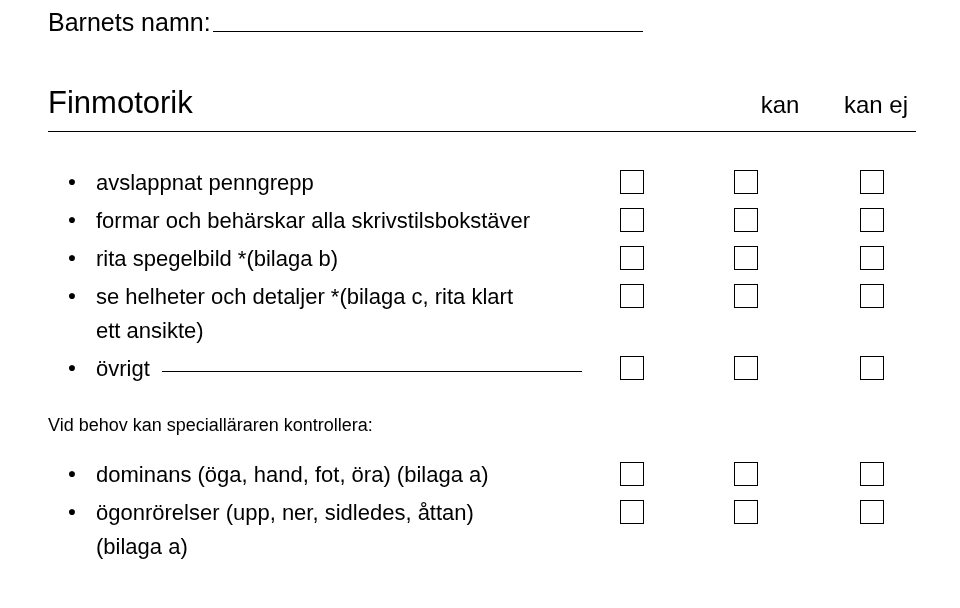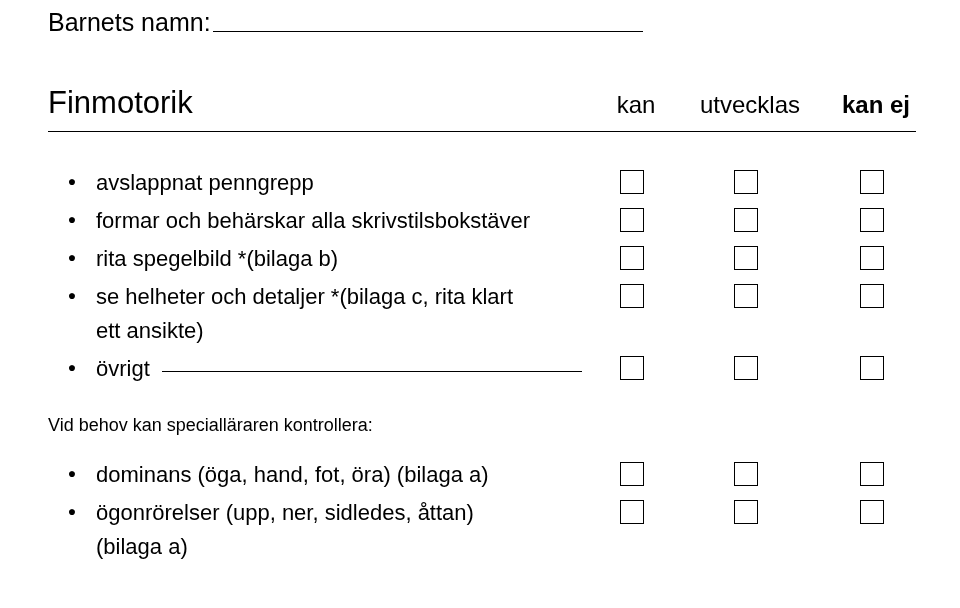--- a/index.html
+++ b/index.html
@@ -53,21 +53,21 @@
     display: flex;
     gap: 28px;
     font-size: 24px;
   }
 
   .col {
     text-align: center;
   }
   .col.w1 { width: 56px; }
   .col.w2 { width: 116px; }
-  .col.w3 { width: 80px; font-weight: bold; }
+  .col.w3 { width: 80px; }
 
   .item-row {
     display: flex;
     align-items: flex-start;
     justify-content: space-between;
     font-size: 22px;
     margin: 4px 0 4px 0;
   }
   .item-text-wrap {
     display: flex;
@@ -128,21 +128,20 @@
 
   <div class="name-row">
     <span class="name-label">Barnets namn:</span>
     <span class="name-line"></span>
   </div>
 
   <div class="section-row">
     <span class="section-title">Finmotorik</span>
     <div class="section-cols">
       <span class="col w1">kan</span>
-      <span class="col w2">utvecklas</span>
       <span class="col w3">kan ej</span>
     </div>
   </div>
 
   <div>
 
     <div class="item-row">
       <div class="item-text-wrap">
         <span class="bullet">●</span>
         <span class="item-text">avslappnat penngrepp</span>

